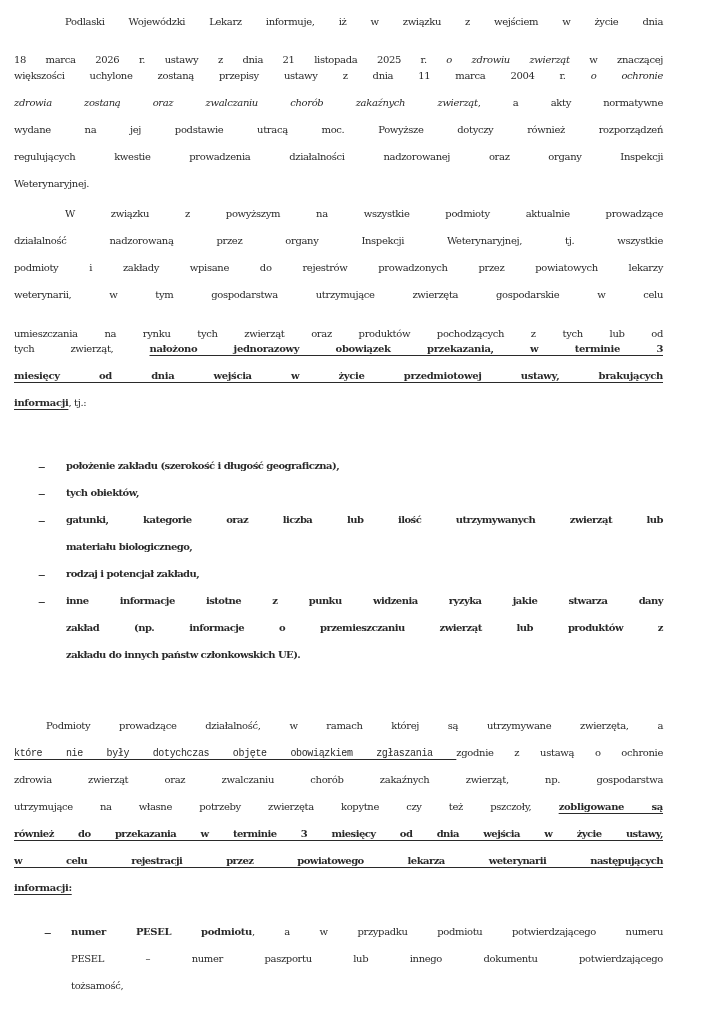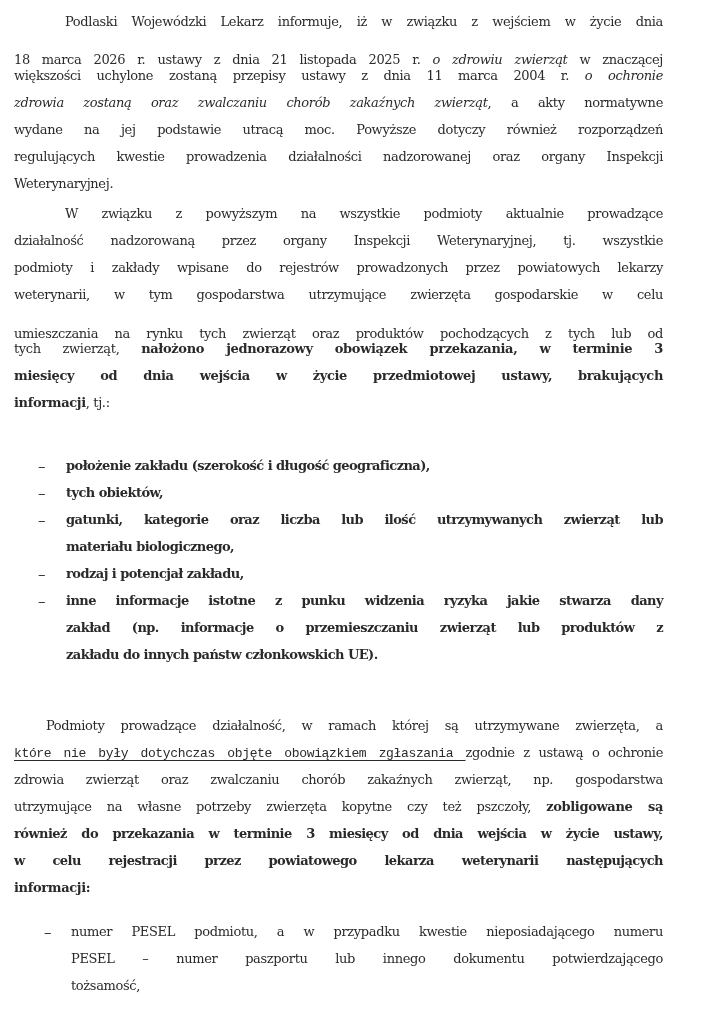--- a/index.html
+++ b/index.html
@@ -4,34 +4,34 @@
 <style>
   html, body { margin: 0; padding: 0; background: #ffffff; }
   body {
     width: 705px; height: 1024px; overflow: hidden; position: relative;
     font-family: "DejaVu Serif", "Liberation Serif", serif;
     color: #2a2a2a;
   }
   .page { position: absolute; left: 0; top: 0; width: 705px; height: 1024px; }
   .line {
     position: absolute; left: 14px; width: 649px;
-    font-size: 13px; line-height: 20px; white-space: nowrap;
+    font-size: 10px; line-height: 20px; white-space: nowrap;
     text-align: justify; text-align-last: justify;
     letter-spacing: -0.35px;
   }
   .line.last { text-align-last: left; }
   .line.indent { left: 65px; width: 598px; }
   .line.p3indent { left: 46px; width: 617px; }
   .li { left: 66px; width: 597px; }
   .dash { position: absolute; left: 38px; font-size: 15px; line-height: 20px; color:#333; }
   .dash2 { position: absolute; left: 44px; font-size: 15px; line-height: 20px; color:#333; }
   .li2 { left: 71px; width: 592px; }
   i { font-style: italic; }
-  b { font-weight: normal; margin-top: 37px; }
-  .bu { font-weight: bold; text-underline-offset: 3px; }
+  b { font-weight: bold; margin-top: 37px; }
+  .bu { font-weight: bold; text-decoration: underline; text-underline-offset: 3px; }
   .u { text-decoration: underline; text-underline-offset: 3px; font-family: Liberation Mono, monospace; }
   .list-bold { font-weight: bold; letter-spacing: -0.55px; }
 </style>
 </head>
 <body>
 
 <div class="page">
 
   <div>
     <div class="line indent" style="top:12px">Podlaski Wojewódzki Lekarz informuje, iż w związku z wejściem w życie dnia</div>
@@ -86,19 +86,19 @@
     <div class="line" style="top:770px">zdrowia zwierząt oraz zwalczaniu chorób zakaźnych zwierząt, np. gospodarstwa</div>
     <div class="line" style="top:797px"><span>utrzymujące na własne potrzeby zwierzęta kopytne czy też pszczoły, </span><span class="bu">zobligowane są</span></div>
     <div class="line list-bold" style="top:824px"><span class="bu">również do przekazania w terminie 3 miesięcy od dnia wejścia w życie ustawy,</span></div>
     <div class="line list-bold" style="top:851px"><span class="bu">w celu rejestracji przez powiatowego lekarza weterynarii następujących</span></div>
     <div class="line last" style="top:878px"><span class="bu">informacji:</span></div>
   </div>
 
   <div>
     <div>
       <span class="dash2" style="top:922px">–</span>
-      <div class="line li2" style="top:922px"><b>numer PESEL podmiotu</b><span>, a w przypadku kwestie nieposiadającego numeru</span></div>
+      <div class="line li2" style="top:922px"><b>numer PESEL podmiotu</b><span>, a w przypadku podmiotu potwierdzającego numeru</span></div>
       <div class="line li2" style="top:949px">PESEL – numer paszportu lub innego dokumentu potwierdzającego</div>
       <div class="line li2 last" style="top:976px">tożsamość,</div>
     </div>
   </div>
 
 </div>
 
 </body></html>

